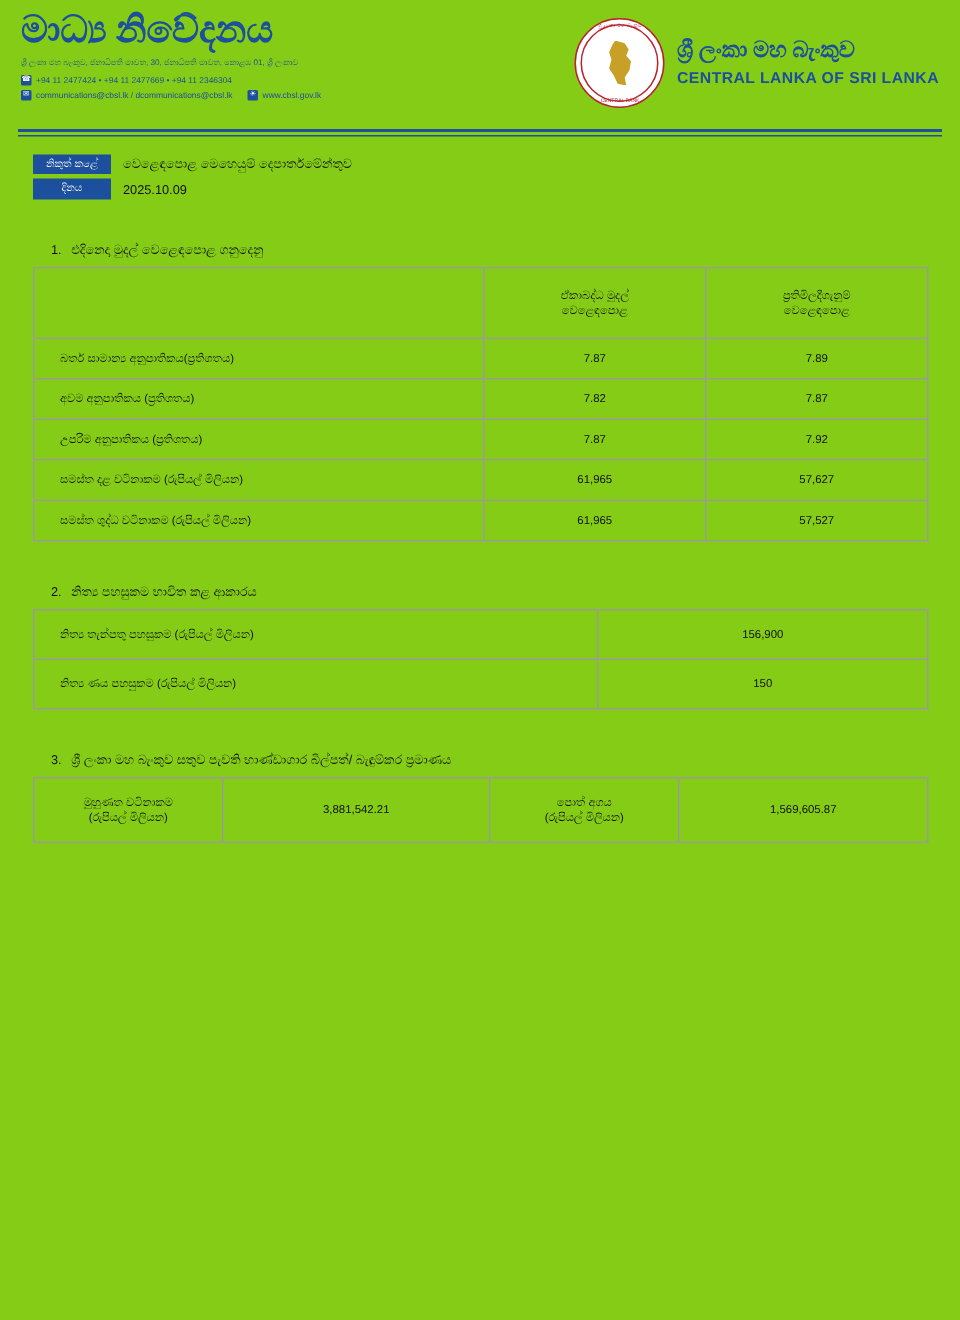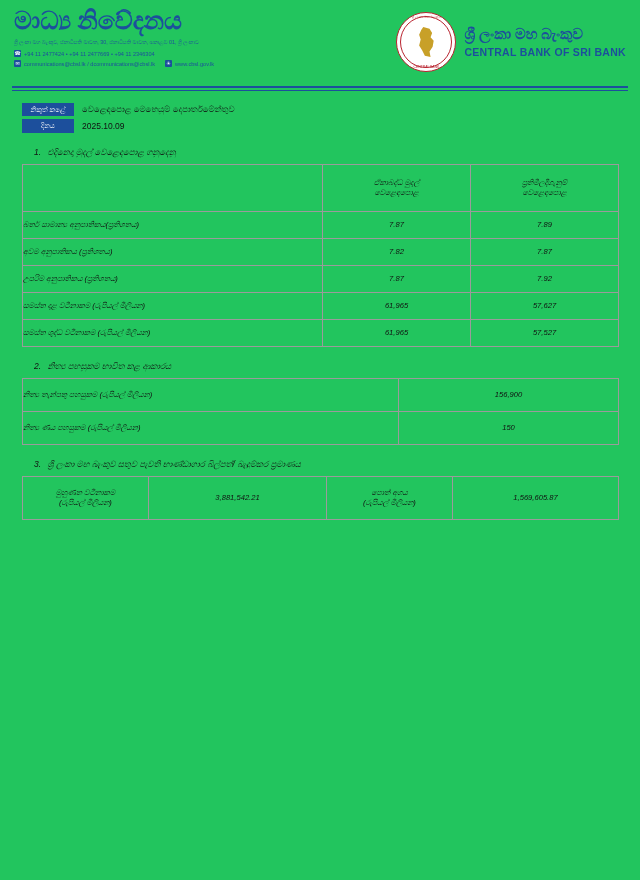--- a/index.html
+++ b/index.html
@@ -14,21 +14,21 @@
     color: #1a1a1a;
     position: relative;
     overflow: hidden;
   }
   .page {
     width: 640px;
     height: 880px;
     position: relative;
     box-sizing: border-box;
     padding: 0;
-    background: #22c55e;
+    background: #84cc16;
   }
 
   
   .header {
     display: flex;
     align-items: flex-start;
     justify-content: space-between;
     padding: 8px 14px 4px 14px;
     height: 84px;
     box-sizing: border-box;
@@ -190,22 +190,21 @@
   .meta-value {
     font-size: 8.5px;
     padding-left: 8px;
     display: flex;
     align-items: center;
     color: #111;
   }
 
   
   .section {
-    margin: 14px 0 0 0;
-    font-style: italic;
+    margin: 28px 0 0 0;
   }
   .sec-head {
     font-size: 8.5px;
     margin-left: 34px;
     margin-bottom: 6px;
     color: #111;
   }
   .sec-head .num {
     display: inline-block;
     margin-right: 4px;
@@ -214,21 +213,21 @@
   table.grid {
     border-collapse: collapse;
     margin-left: 22px;
     width: 596px;
     table-layout: fixed;
   }
   table.grid td, table.grid th {
     border: 0.8px solid #9b9b9b;
     font-size: 7.6px;
     font-weight: normal;
-    padding: 4px 0;
+    padding: 4px 17px;
     color: #111;
     vertical-align: middle;
   }
   .c-head {
     text-align: center;
     line-height: 1.35;
     height: 38px;
   }
   .num-cell {
     text-align: center;
@@ -283,21 +282,21 @@
 
     <div class="header-right">
       <div class="emblem">
         <div class="ring"></div>
         <div class="top-txt">ශ්‍රී ලංකා මහ බැංකුව</div>
         <div class="lion"></div>
         <div class="bot-txt">CENTRAL BANK</div>
       </div>
       <div class="bank-names">
         <div class="bank-si">ශ්‍රී ලංකා මහ බැංකුව</div>
-        <div class="bank-en">CENTRAL BANK OF SRI BANK</div>
+        <div class="bank-en">CENTRAL LANKA OF SRI LANKA</div>
       </div>
     </div>
   </div>
 
   <div class="rule"></div>
   <div class="rule-thin"></div>
 
   <div class="meta">
     <div class="meta-row">
       <div class="meta-label">නිකුත් කළේ</div>

